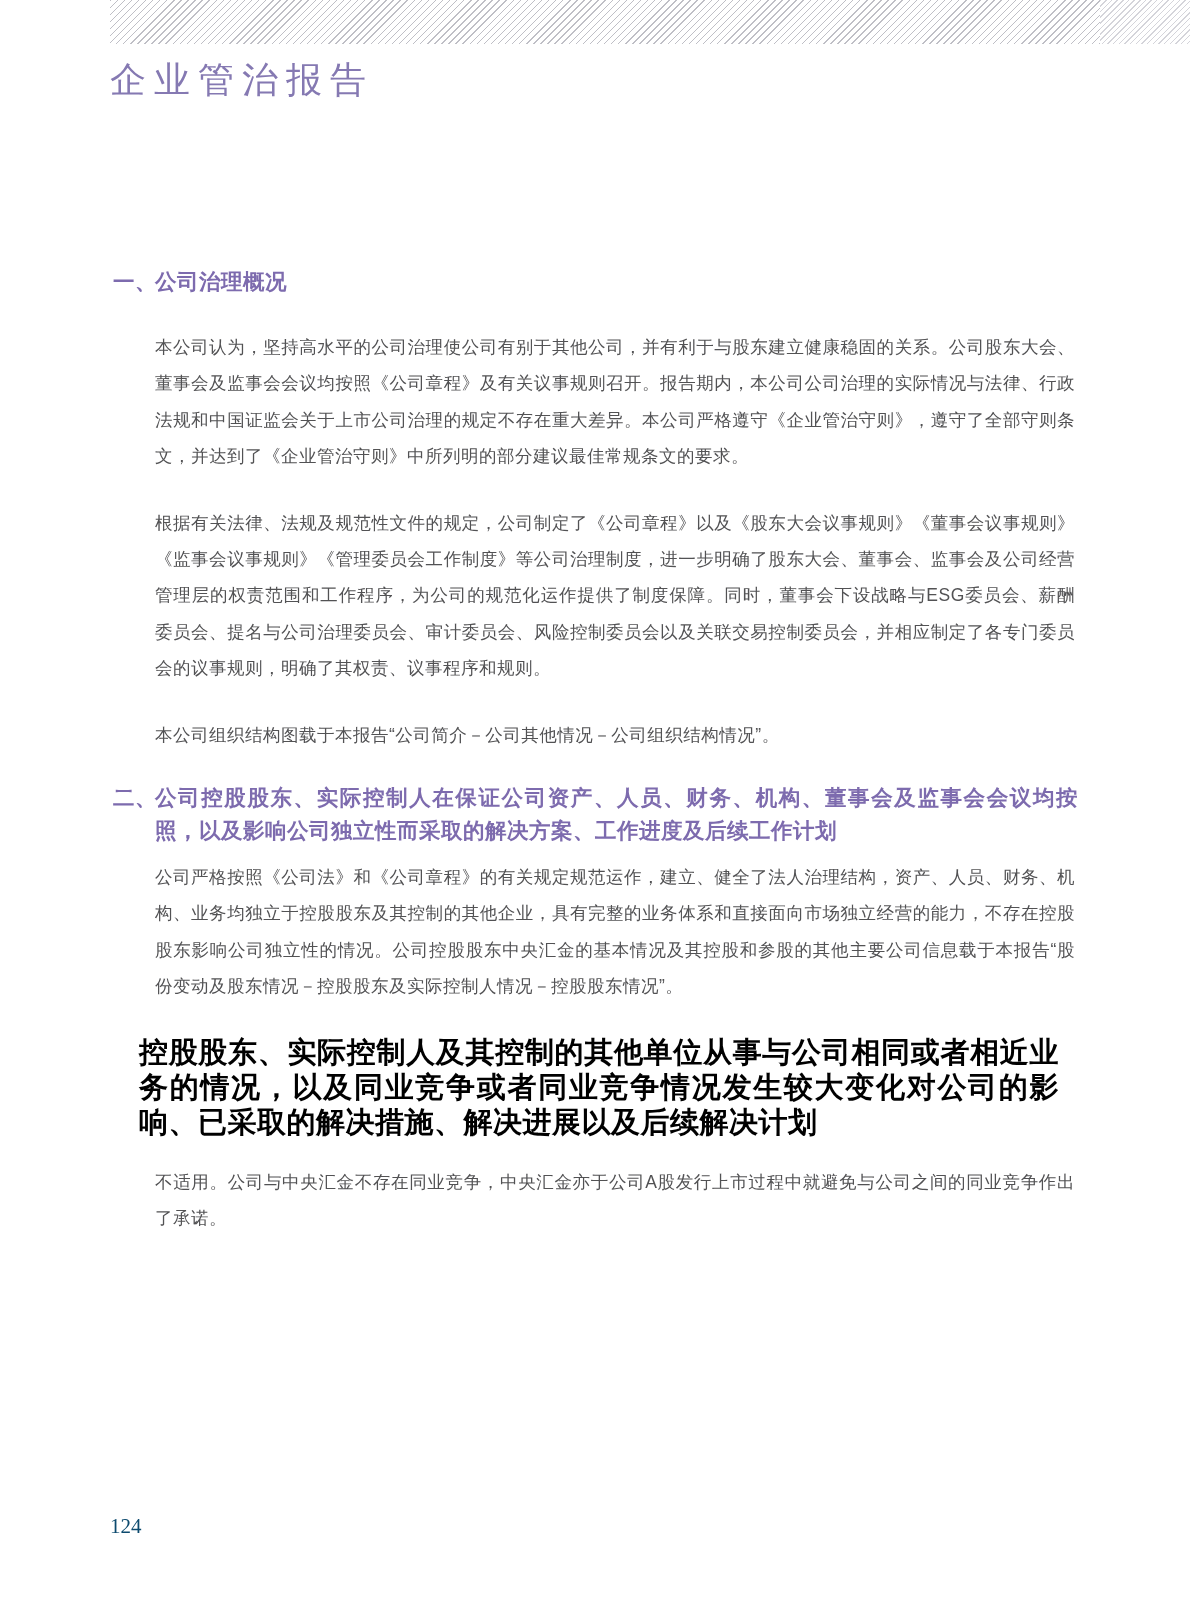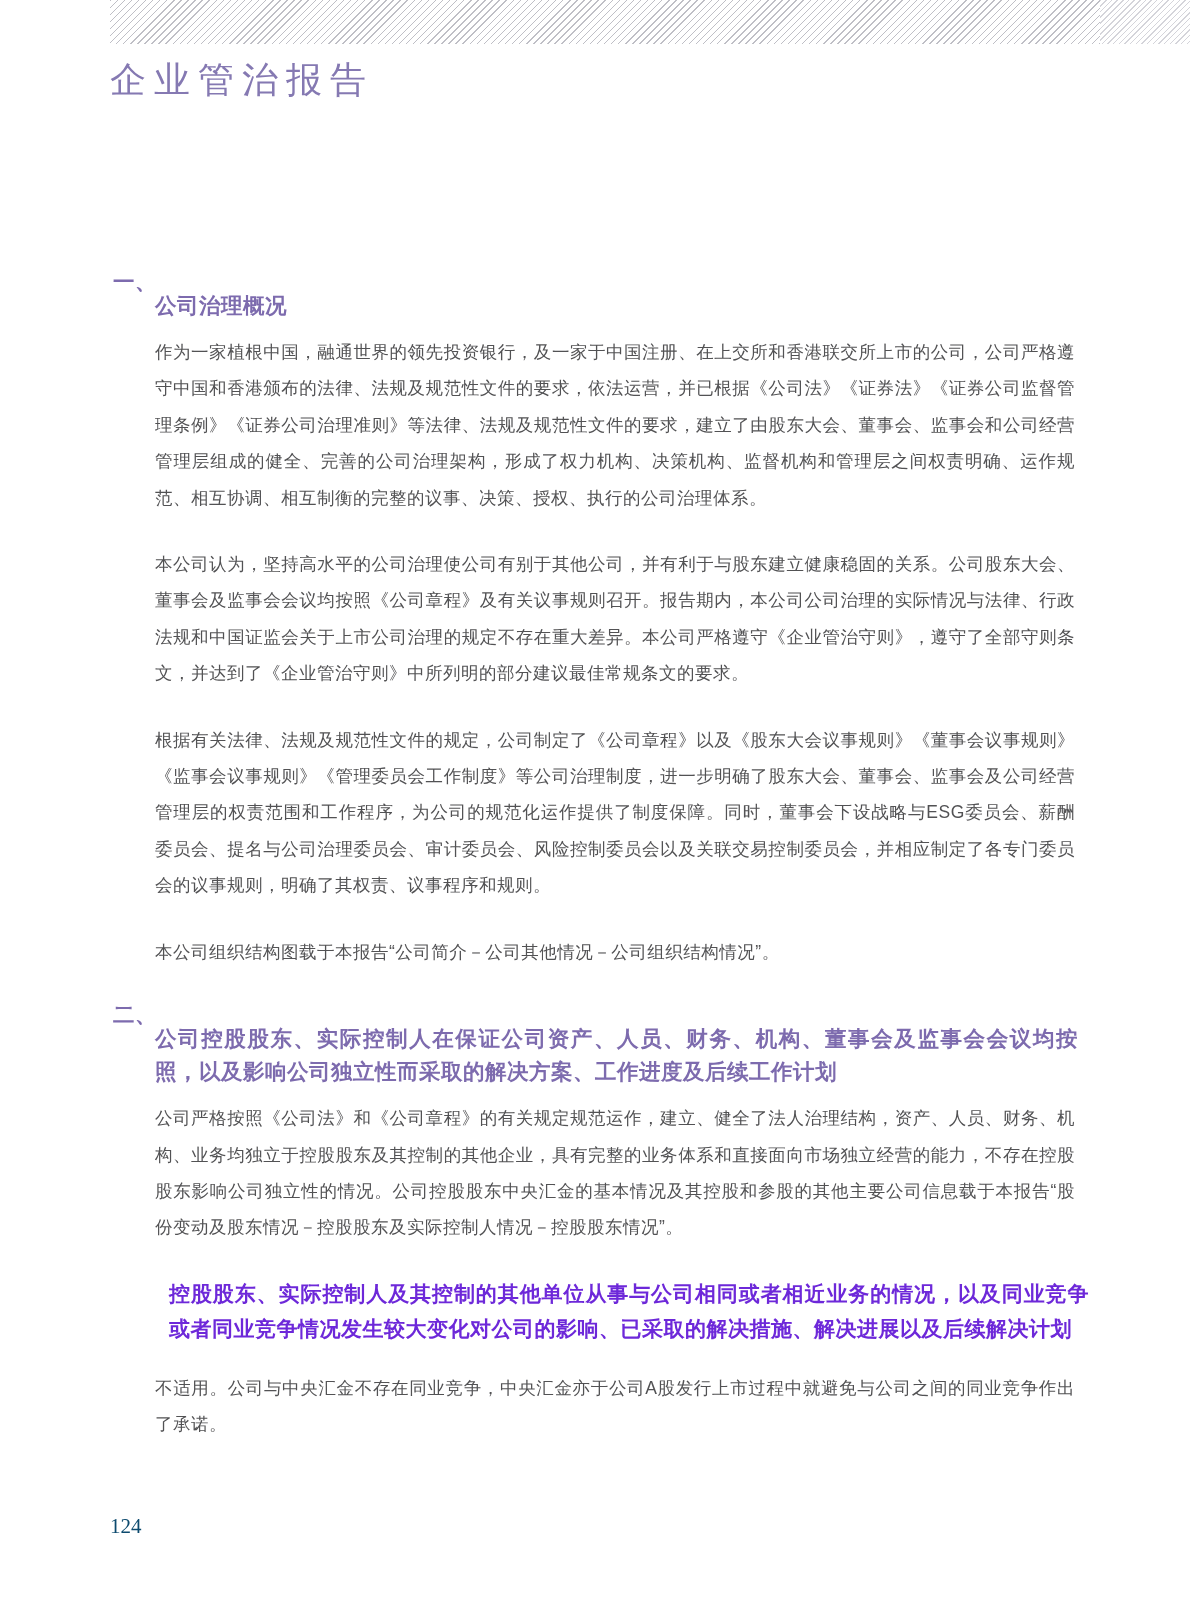--- a/index.html
+++ b/index.html
@@ -36,31 +36,31 @@
     color:#525254;
     font-size:17.5px;line-height:36.4px;letter-spacing:0.5px;
   }
   .section-heading{
     display:flex;align-items:flex-start;
     color:#7d6bae;font-weight:600;
     font-size:21.5px;line-height:33px;letter-spacing:0.5px;
     margin:0;
   }
   .sec-num{flex:none;width:42px;}
-  .sec-title{flex:1;text-align:justify;text-align-last:left;margin-top:24px;}
+  .sec-title{flex:1;text-align:justify;text-align-last:left;}
   .body-para{
     margin:11px 0 0 42px;width:920px;
     text-align:justify;text-align-last:left;
   }
   .para-gap{margin-top:30px;}
   .section-2{margin-top:29px;}
   .sub-heading{
-    margin:30px 0 0 56px;width:920px;
-    color:#6d28d9;font-weight:600;
-    font-size:21px;line-height:35px;letter-spacing:0.5px;
+    margin:30px 0 0 26px;width:920px;
+    color:#000000;font-weight:600;
+    font-size:29px;line-height:35px;letter-spacing:0.5px;
     text-align:justify;text-align-last:left;
   }
   .sub-follow{margin-top:24px;}
   .page-number{
     position:absolute;left:110px;top:1514px;
     font-family:"Liberation Serif","DejaVu Serif",serif;
     font-size:21px;color:#0c4a6e;
   }
 </style>
 </head>
@@ -73,21 +73,20 @@
 
   <h1 class="doc-title">企业管治报告</h1>
 
   <div class="content">
 
     <div class="section-heading">
       <span class="sec-num">一、</span>
       <span class="sec-title">公司治理概况</span>
     </div>
 
-    <p class="body-para">作为一家植根中国，融通世界的领先投资银行，及一家于中国注册、在上交所和香港联交所上市的公司，公司严格遵守中国和香港颁布的法律、法规及规范性文件的要求，依法运营，并已根据《公司法》《证券法》《证券公司监督管理条例》《证券公司治理准则》等法律、法规及规范性文件的要求，建立了由股东大会、董事会、监事会和公司经营管理层组成的健全、完善的公司治理架构，形成了权力机构、决策机构、监督机构和管理层之间权责明确、运作规范、相互协调、相互制衡的完整的议事、决策、授权、执行的公司治理体系。</p>
     <p class="body-para para-gap">本公司认为，坚持高水平的公司治理使公司有别于其他公司，并有利于与股东建立健康稳固的关系。公司股东大会、董事会及监事会会议均按照《公司章程》及有关议事规则召开。报告期内，本公司公司治理的实际情况与法律、行政法规和中国证监会关于上市公司治理的规定不存在重大差异。本公司严格遵守《企业管治守则》，遵守了全部守则条文，并达到了《企业管治守则》中所列明的部分建议最佳常规条文的要求。</p>
     <p class="body-para para-gap">根据有关法律、法规及规范性文件的规定，公司制定了《公司章程》以及《股东大会议事规则》《董事会议事规则》《监事会议事规则》《管理委员会工作制度》等公司治理制度，进一步明确了股东大会、董事会、监事会及公司经营管理层的权责范围和工作程序，为公司的规范化运作提供了制度保障。同时，董事会下设战略与ESG委员会、薪酬委员会、提名与公司治理委员会、审计委员会、风险控制委员会以及关联交易控制委员会，并相应制定了各专门委员会的议事规则，明确了其权责、议事程序和规则。</p>
     <p class="body-para para-gap">本公司组织结构图载于本报告“公司简介－公司其他情况－公司组织结构情况”。</p>
 
     <div class="section-heading section-2">
       <span class="sec-num">二、</span>
       <span class="sec-title">公司控股股东、实际控制人在保证公司资产、人员、财务、机构、董事会及监事会会议均按照，以及影响公司独立性而采取的解决方案、工作进度及后续工作计划</span>
     </div>
 
     <p class="body-para">公司严格按照《公司法》和《公司章程》的有关规定规范运作，建立、健全了法人治理结构，资产、人员、财务、机构、业务均独立于控股股东及其控制的其他企业，具有完整的业务体系和直接面向市场独立经营的能力，不存在控股股东影响公司独立性的情况。公司控股股东中央汇金的基本情况及其控股和参股的其他主要公司信息载于本报告“股份变动及股东情况－控股股东及实际控制人情况－控股股东情况”。</p>

